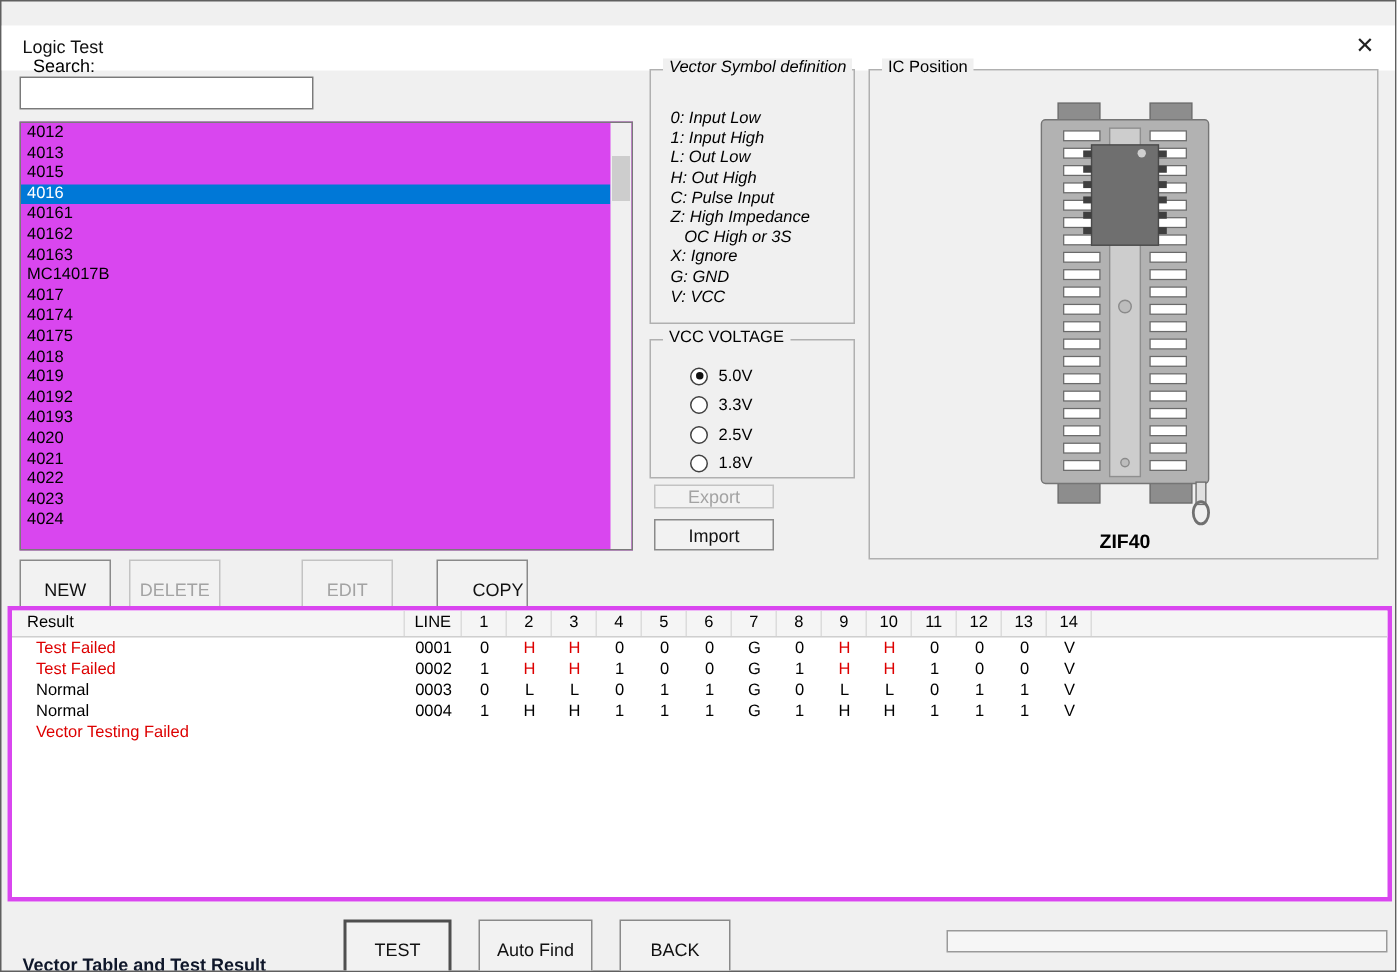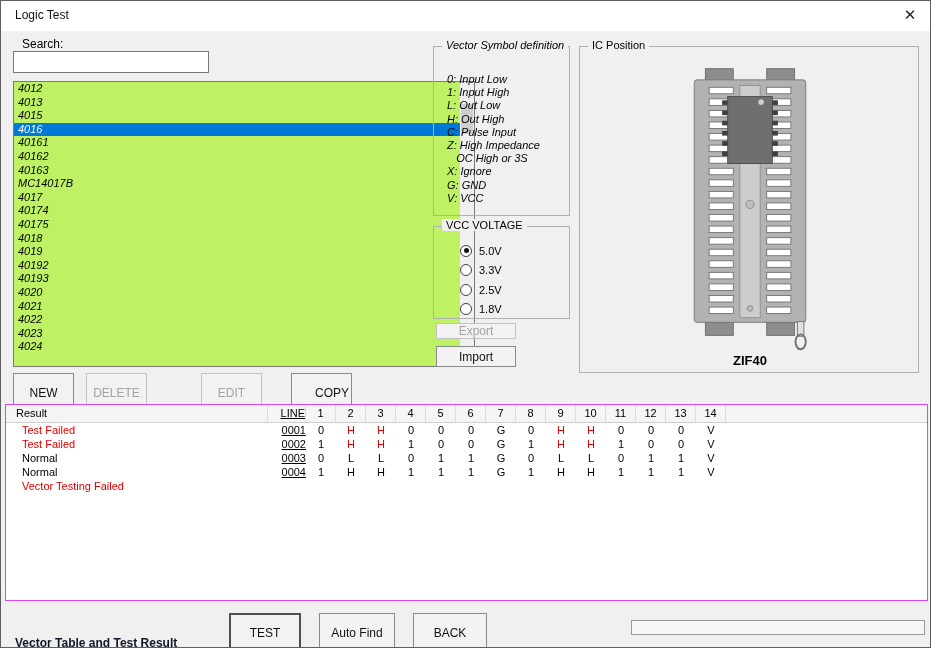--- a/index.html
+++ b/index.html
@@ -1,26 +1,26 @@
 <!DOCTYPE html>
 <html><head>
 <meta charset="utf-8">
 <style>
   * { box-sizing: border-box; margin: 0; padding: 0; font-family: "Liberation Sans", sans-serif; }
   html, body { width: 931px; height: 648px; background: #d6d6d6; }
   #window { position: relative; width: 931px; height: 648px; background: #f0f0f0; border: 1px solid #5f5f5f; overflow: hidden; }
 
-  .titlebar { position: absolute; left: 0; top: 0; right: 0; height: 30px; background: #ffffff; }
+  .titlebar { position: absolute; left: 0; top: 16px; right: 0; height: 30px; background: #ffffff; }
   .title { position: absolute; left: 14px; top: 7px; font-size: 12px; color: #111; }
   .close { position: absolute; right: 9px; top: 3px; width: 22px; height: 22px; font-size: 15px; text-align: center; line-height: 22px; color: #222; cursor: pointer; }
 
   .search-label { position: absolute; left: 21px; top: 36px; font-size: 12px; color: #000; }
   .search-input { position: absolute; left: 12px; top: 50px; width: 196px; height: 22px; border: 1px solid #7a7a7a; background: #fff; font-size: 12px; padding: 0 4px; outline: none; }
 
-  .device-list { position: absolute; left: 12px; top: 80px; width: 462px; height: 286px; background: #bef264; border: 1px solid #7a7a7a; overflow: hidden; font-style: italic; }
+  .device-list { position: absolute; left: 12px; top: 80px; width: 409px; height: 286px; background: #d946ef; border: 1px solid #7a7a7a; overflow: hidden; }
   .list-items-wrap { position: absolute; left: 0; top: 0; right: 14px; bottom: 0; overflow: hidden; }
   .list-item { height: 13.6px; line-height: 13.6px; font-size: 11px; padding-left: 4px; color: #000; white-space: nowrap; }
   .list-item.selected { background: #0078d7; color: #fff; }
   .vscroll { position: absolute; top: 0; right: 0; bottom: 0; width: 14px; background: #f0f0f0; }
   .vthumb { position: absolute; top: 22px; left: 1px; width: 12px; height: 30px; background: #cdcdcd; }
 
   .btn { position: absolute; height: 40px; background: #f2f2f2; border: 1px solid #8a8a8a; font-size: 12px; color: #111; text-align: center; cursor: pointer; }
   .btn.disabled { color: #a3a3a3; border-color: #c3c3c3; cursor: default; }
   #new-btn    { left: 12px;  top: 372px; width: 61px; }
   #delete-btn { left: 85px;  top: 372px; width: 61px; }
@@ -39,26 +39,26 @@
   .vcc-rows { padding: 14px 0 0 26px; }
   .radio-row { height: 19.5px; display: flex; align-items: center; gap: 7px; cursor: pointer; }
   .radio { width: 12px; height: 12px; border: 1px solid #404040; border-radius: 50%; background: #fff; position: relative; flex: 0 0 auto; }
   .radio.on::after { content: ""; position: absolute; left: 2.5px; top: 2.5px; width: 5px; height: 5px; border-radius: 50%; background: #111; }
   .radio-label { font-size: 11px; color: #000; }
 
   #ic-group { left: 578px; top: 45px; width: 340px; height: 327px; }
   .socket-svg { position: absolute; left: 72px; top: 18px; width: 196px; height: 288px; }
   .zif-label { position: absolute; left: 72px; top: 306px; width: 196px; text-align: center; font-size: 13px; font-weight: bold; color: #000; }
 
-  .result-table { position: absolute; left: 4px; top: 403px; width: 923px; height: 197px; background: #fff; border: 1px solid #d946ef; overflow: hidden; }
+  .result-table { position: absolute; left: 4px; top: 403px; width: 923px; height: 197px; background: #fff; border: 3px solid #d946ef; overflow: hidden; }
   .t-header { display: flex; height: 18px; background: #f5f5f5; border-bottom: 1px solid #cfcfcf; }
   .th { font-size: 11px; line-height: 17px; border-right: 1px solid #dcdcdc; text-align: center; color: #000; flex: 0 0 auto; }
   .th-filler { flex: 1 1 auto; border-right: none; }
   .col-result { width: 262px; }
-  .col-line { width: 38px; text-align: right; text-decoration: underline; }
+  .col-line { width: 38px; text-align: center; }
   .col-n { width: 30px; text-align: center; }
   .th.col-result { text-align: left; padding-left: 10px; }
   .tr { display: flex; height: 14px; }
   .td { font-size: 11px; line-height: 14px; color: #000; flex: 0 0 auto; }
   .td.col-result { padding-left: 16px; text-align: left; white-space: nowrap; }
   .red { color: #dd0000; }
 
   .bottom-label { position: absolute; left: 14px; top: 635px; font-size: 12px; font-weight: bold; color: #0f172a; }
   #test-btn     { left: 228px; top: 612px; width: 72px; border: 2px solid #4f4f4f; }
   #autofind-btn { left: 318px; top: 612px; width: 76px; }

